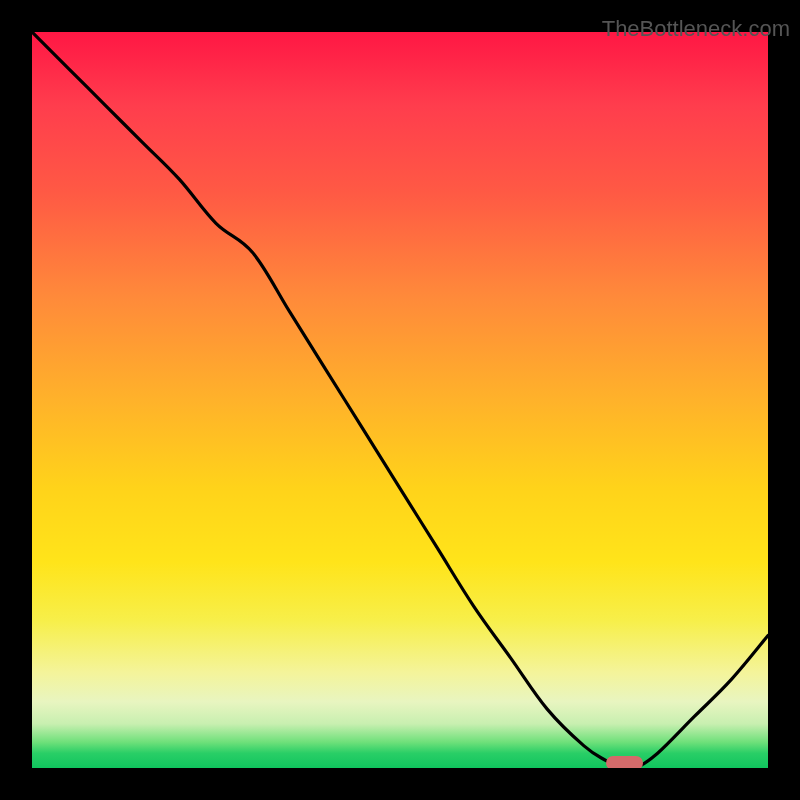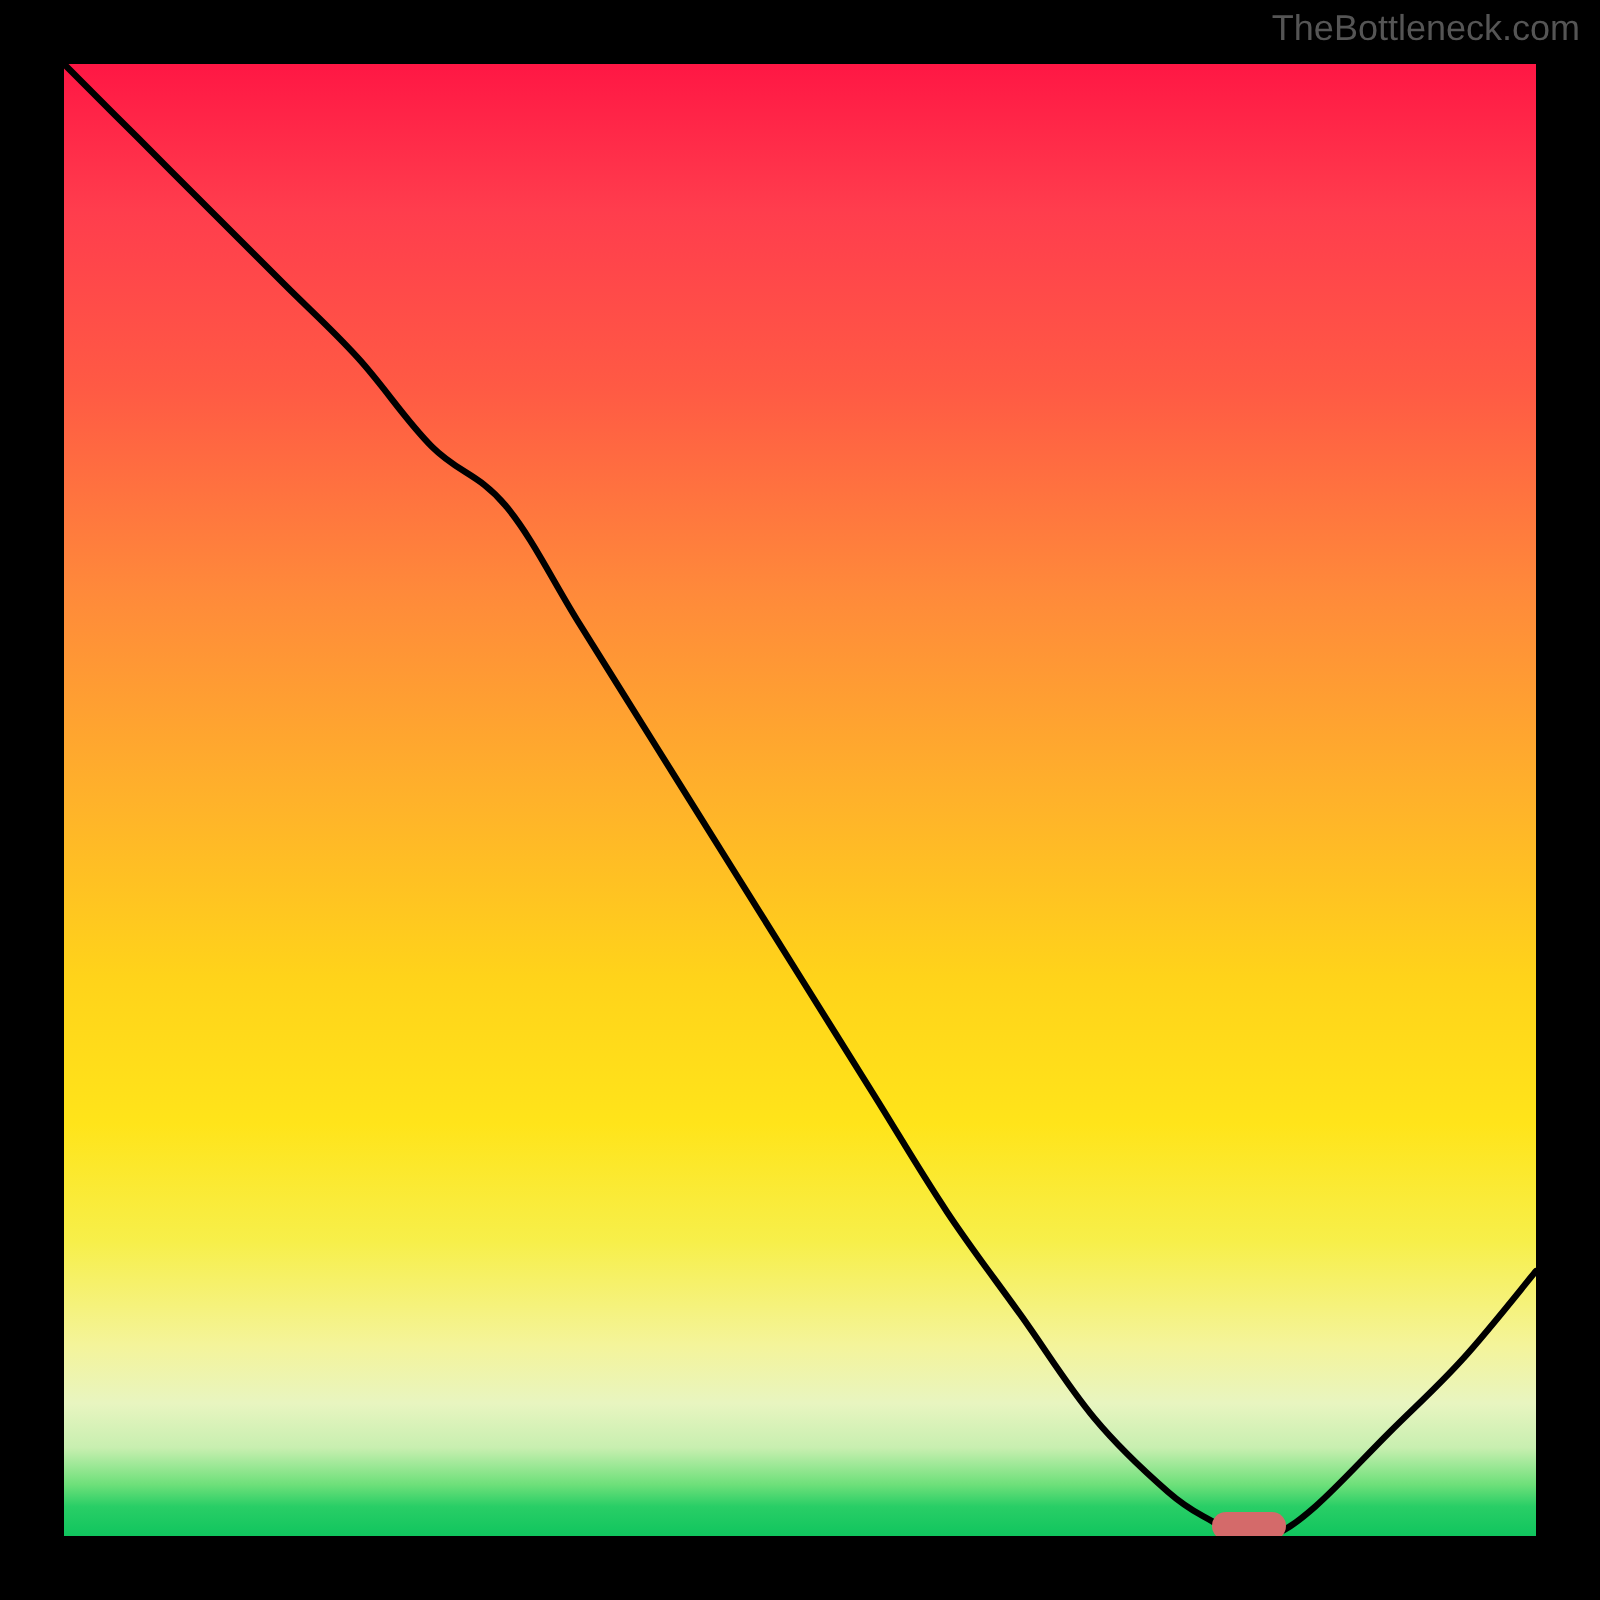--- a/index.html
+++ b/index.html
@@ -6,24 +6,24 @@
     margin: 0;
     padding: 0;
     width: 800px;
     height: 800px;
     background: #000;
     position: relative;
     font-family: Arial, Helvetica, sans-serif;
   }
   .watermark {
     position: absolute;
-    top: 4px;
+    top: 16px;
     right: 10px;
     color: #555;
-    font-size: 18px;
+    font-size: 22px;
     font-weight: 500;
     z-index: 10;
   }
   .plot-area {
     position: absolute;
     left: 32px;
     top: 32px;
     width: 736px;
     height: 736px;
     background: linear-gradient(to bottom,

